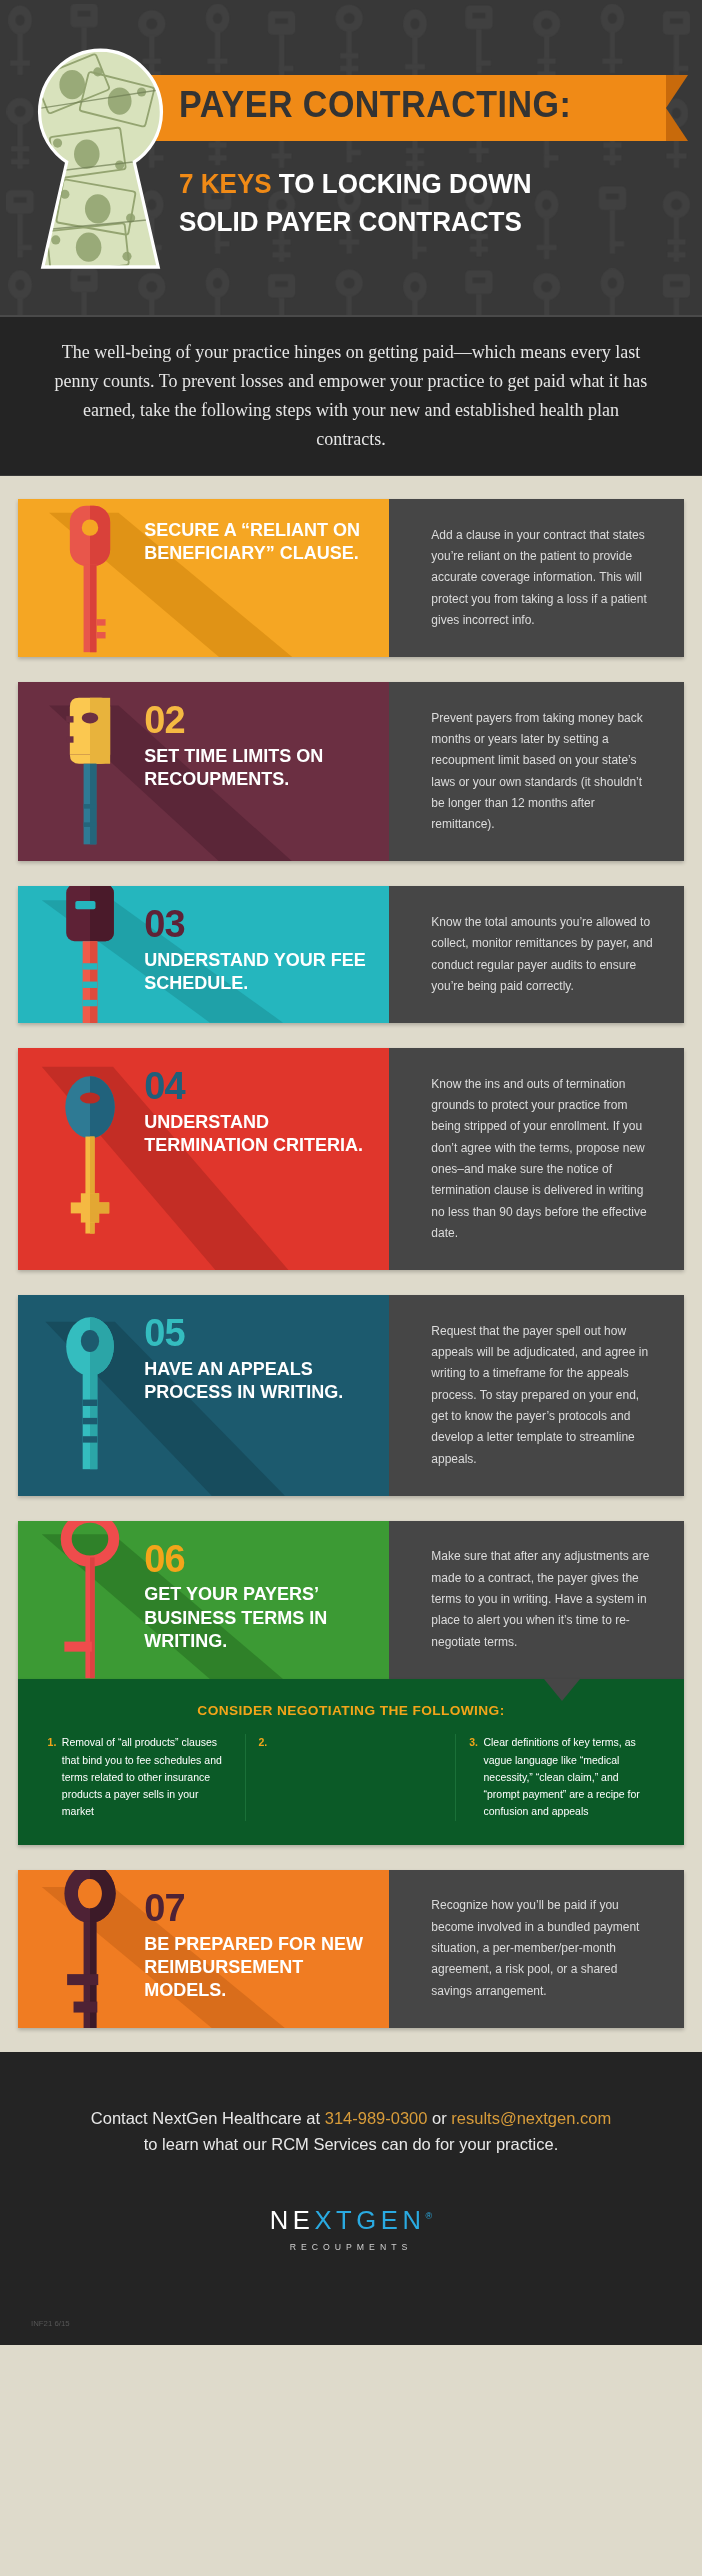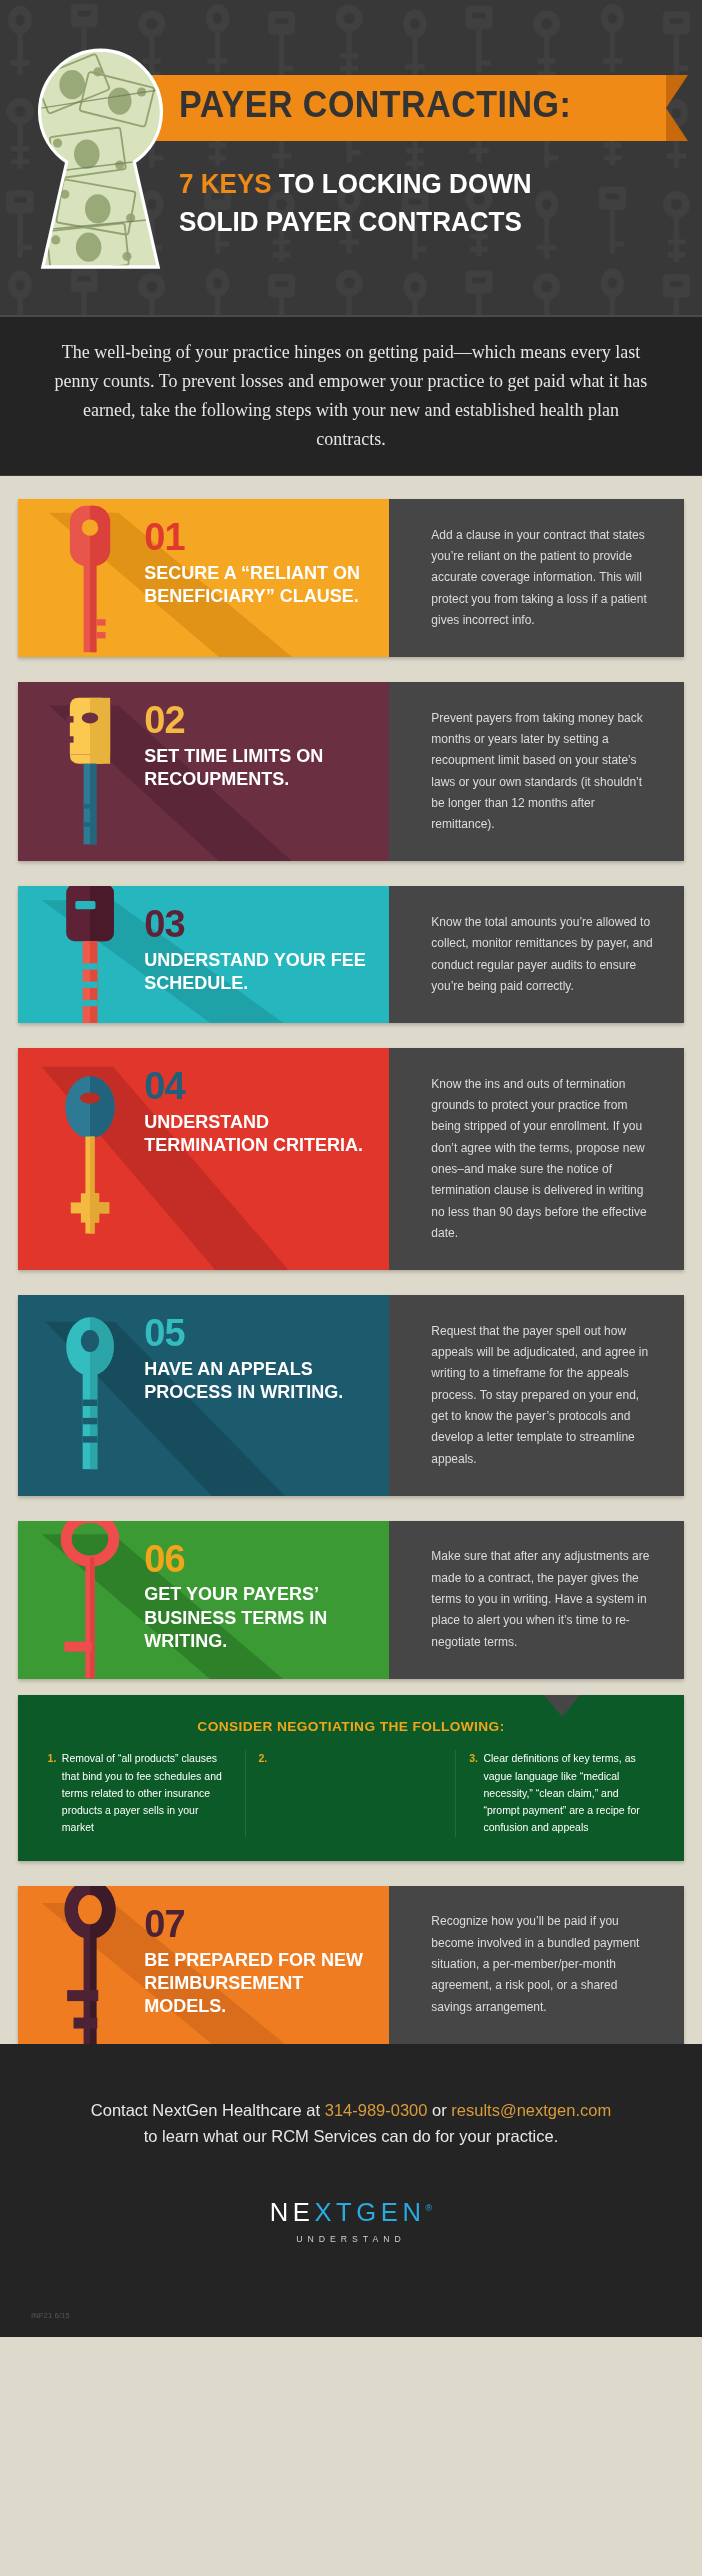--- a/index.html
+++ b/index.html
@@ -443,21 +443,20 @@
             <rect x="26" y="16" width="44" height="66" rx="18" fill="#E8564B"></rect>
             <path d="M48 16 h4 a18 18 0 0 1 18 18 v30 a18 18 0 0 1 -18 18 h-4 Z" fill="#D9413A"></path>
             <circle cx="48" cy="40" r="9" fill="#F5A623"></circle>
             <rect x="41" y="80" width="14" height="96" fill="#E8564B"></rect>
             <rect x="48" y="80" width="7" height="96" fill="#D9413A"></rect>
             <rect x="55" y="140" width="10" height="7" fill="#E8564B"></rect>
             <rect x="55" y="154" width="10" height="7" fill="#E8564B"></rect>
           </svg>
         </div>
         <div class="card-text">
-          <div class="num" style="color:#E03A2F;">01</div>
           <div class="headline">SECURE A “RELIANT ON BENEFICIARY” CLAUSE.</div>
         </div>
 
       </div>
       <div class="card-right">
         <p>Add a clause in your contract that states you’re reliant on the patient to provide accurate coverage information. This will protect you from taking a loss if a patient gives incorrect info.</p>
       </div>
     </div>
 
     <div class="card">
@@ -569,21 +568,21 @@
           <div class="num" style="color:#34BDBF;">05</div>
           <div class="headline">HAVE AN APPEALS PROCESS IN WRITING.</div>
         </div>
 
       </div>
       <div class="card-right">
         <p>Request that the payer spell out how appeals will be adjudicated, and agree in writing to a timeframe for the appeals process. To stay prepared on your end, get to know the payer’s protocols and develop a letter template to streamline appeals.</p>
       </div>
     </div>
 
-    <div class="card" style="margin-bottom:16px;justify-content:flex-end;">
+    <div class="card" style="margin-bottom:0;justify-content:flex-end;">
       <div class="card-left" style="background:#3C9A34;">
         <svg style="position:absolute;left:0;top:0;" width="371" height="100%" viewBox="0 0 406 240" preserveAspectRatio="none" aria-hidden="true">
           <polygon points="26,20 104,20 290,240 210,240" fill="#2F8129"></polygon>
         </svg>
         <div class="key-slot">
           <svg width="88" height="183" viewBox="0 0 96 200" aria-hidden="true">
             <ellipse cx="48" cy="34" rx="26" ry="24" fill="none" stroke="#EF4C4C" stroke-width="12"></ellipse>
             <rect x="43" y="54" width="10" height="132" fill="#EF4C4C"></rect>
             <rect x="48" y="54" width="5" height="132" fill="#DC4242"></rect>
             <rect x="20" y="146" width="30" height="11" fill="#EF4C4C"></rect>
@@ -612,21 +611,21 @@
       <div class="neg-col">
         <span class="neg-idx">2.</span>
       </div>
       <div class="neg-col">
         <span class="neg-idx">3.</span>
         <p>Clear definitions of key terms, as vague language like “medical necessity,” “clean claim,” and “prompt payment” are a recipe for confusion and appeals</p>
       </div>
     </div>
   </div>
 
-  <div class="cards" style="padding-top:0;">
+  <div class="cards" style="padding-top:0;padding-bottom:24px;">
     <div class="card" style="margin-bottom:0;">
       <div class="card-left" style="background:#F07C22;">
         <svg style="position:absolute;left:0;top:0;" width="371" height="100%" viewBox="0 0 406 240" preserveAspectRatio="none" aria-hidden="true">
           <polygon points="26,26 104,26 292,240 212,240" fill="#D96D1B"></polygon>
         </svg>
         <div class="key-slot">
           <svg width="88" height="183" viewBox="0 0 96 200" aria-hidden="true">
             <ellipse cx="48" cy="40" rx="28" ry="32" fill="#4E2235"></ellipse>
             <ellipse cx="48" cy="40" rx="13" ry="16" fill="#F07C22"></ellipse>
             <path d="M48 8 a28 32 0 0 1 0 64 Z" fill="#3C1A28"></path>
@@ -652,20 +651,20 @@
   <div class="footer">
     <div class="footer-copy">
       <div>
         <span>Contact NextGen Healthcare at </span><span class="accent">314-989-0300</span><span> or </span><span class="accent">results@nextgen.com</span>
       </div>
       <div>to learn what our RCM Services can do for your practice.</div>
     </div>
 
     <div class="logo-wrap">
       <div class="logo-main"><span>NE</span><span class="cyan">XTGEN</span><span class="logo-reg">®</span></div>
-      <div class="logo-sub">UNDERSTAND</div>
+      <div class="logo-sub">RECOUPMENTS</div>
     </div>
 
     <div class="doc-code">INF21 6/15</div>
   </div>
 
 </div>
 
 
 </body></html>

